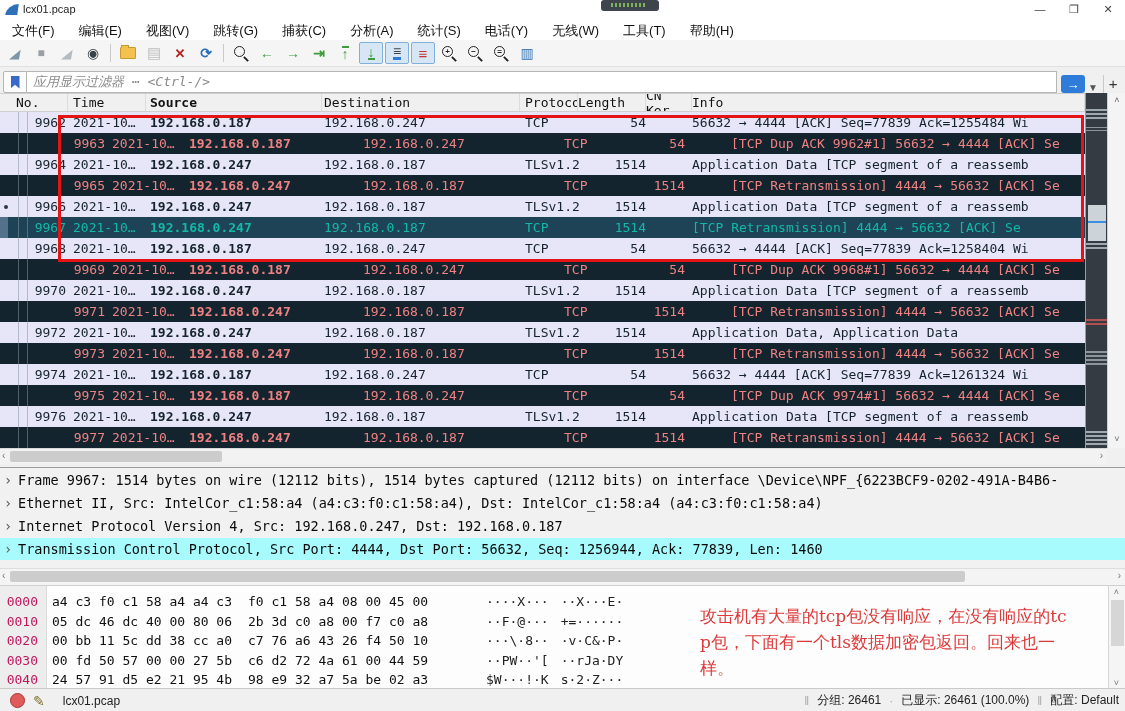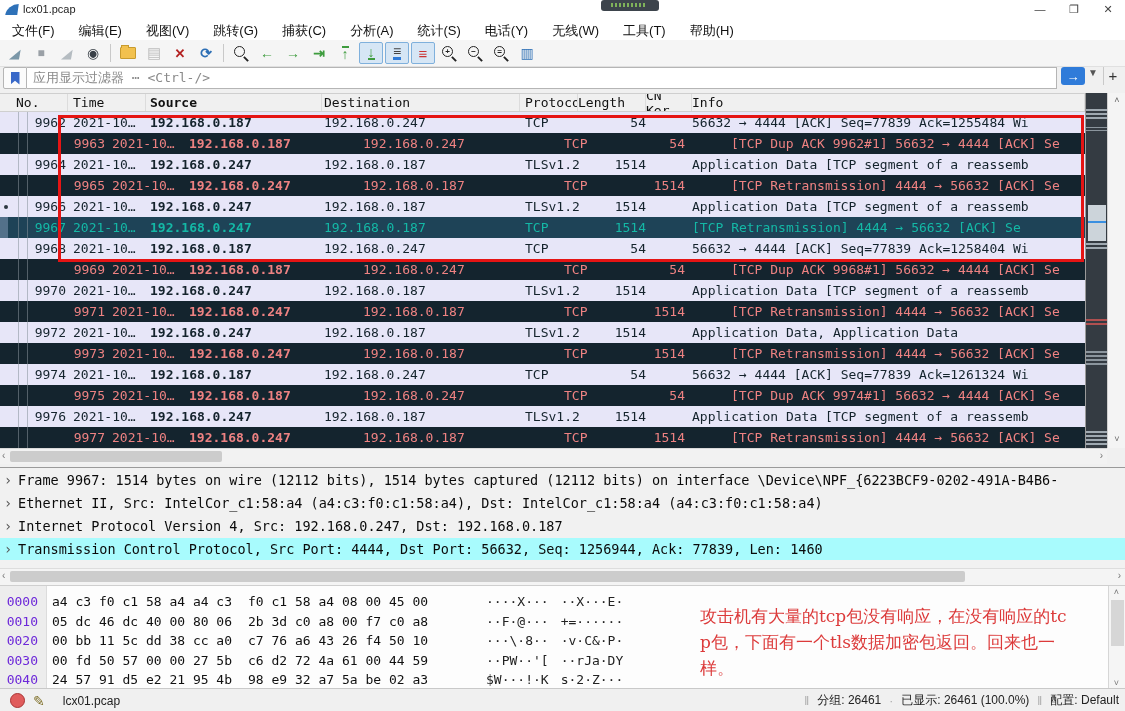--- a/index.html
+++ b/index.html
@@ -35,21 +35,21 @@
   .g-scrollic{color:#444;font-size:14px;border-bottom:3px solid #2f7bd9;line-height:11px;}
   .g-colorize{color:#cc3333;font-size:15px;}
   .g-bluecols{color:#2d6fb5;font-size:14px;}
   .g-folder{width:14px;height:10px;background:#f2c14e;border:1px solid #c89b2e;border-radius:1px;position:relative;}
   .g-folder:before{content:"";position:absolute;left:0;top:-3px;width:6px;height:2px;background:#f2c14e;border:1px solid #c89b2e;border-bottom:none;}
   .mag{position:relative;width:16px;height:16px;}
   .mag i{position:absolute;left:1px;top:1px;width:9px;height:9px;border:1.6px solid #222;border-radius:50%;
          font-style:normal;font-weight:bold;font-size:8px;line-height:9px;text-align:center;color:#222;}
   .mag b{position:absolute;right:0;bottom:1px;width:6px;height:2px;background:#222;transform:rotate(45deg);}
   
-  #filterbar{position:absolute;left:0;top:67px;width:1125px;height:26px;background:#f0f0f0;display:flex;align-items:flex-start;padding:0 3px;box-sizing:border-box;}
+  #filterbar{position:absolute;left:0;top:67px;width:1125px;height:26px;background:#f0f0f0;display:flex;align-items:flex-end;padding:0 3px;box-sizing:border-box;font-style:italic;}
   #bm-btn{width:22px;height:20px;border:1px solid #b5b5b5;background:#fbfbfb;border-radius:2px 0 0 2px;display:flex;align-items:center;justify-content:center;}
   .ribbon{width:9px;height:13px;background:#3868c8;clip-path:polygon(0 0,100% 0,100% 100%,50% 72%,0 100%);}
   #filter-input{flex:1;height:20px;border:1px solid #b5b5b5;border-left:none;background:#ffffff;display:flex;align-items:center;padding-left:6px;font-size:13px;color:#8a8a8a;font-family:"DejaVu Sans Mono",monospace;}
   #apply-btn{width:24px;height:18px;background:#2f7bd9;border-radius:3px;margin-left:4px;color:#fff;display:flex;align-items:center;justify-content:center;font-weight:bold;font-size:13px;}
   #filter-dd{width:16px;text-align:center;color:#555;font-size:10px;}
   #filter-add{width:18px;height:18px;border-left:1px solid #c9c9c9;text-align:center;font-size:15px;color:#333;line-height:18px;margin-left:2px;}
   
   #plist-hdr{position:absolute;left:0;top:93px;width:1085px;height:19px;background:#f0f0f0;border-top:1px solid #cfcfcf;border-bottom:1px solid #cfcfcf;display:flex;align-items:center;font:13px "DejaVu Sans Mono",monospace;color:#111;box-sizing:border-box;}
   .hcell{border-right:1px solid #dcdcdc;height:100%;display:flex;align-items:center;box-sizing:border-box;overflow:hidden;}
   #packet-rows{position:absolute;left:0;top:112px;width:1085px;height:336px;background:#fff;}
@@ -83,21 +83,21 @@
   
   #details{position:absolute;left:0;top:467px;width:1125px;height:101px;background:#f1f1f1;border-top:1px solid #9a9a9a;overflow:hidden;}
   .dline{height:22px;display:flex;align-items:center;font:13.5px "DejaVu Sans Mono",monospace;color:#0a0a0a;white-space:pre;padding-left:4px;margin-top:1px;}
   .dline.hl{background:#a8fbfd;}
   .dline .tw{color:#555;width:14px;display:inline-block;}
   #details-hsb{position:absolute;left:0;top:568px;width:1125px;height:16px;background:#f4f4f4;border-top:1px solid #ddd;border-bottom:1px solid #c9c9c9;}
   
   #hexpane{position:absolute;left:0;top:585px;width:1125px;height:103px;background:#fdfdfd;border-top:1px solid #cfcfcf;overflow:hidden;}
   #hex-gutter{position:absolute;left:0;top:0;width:46px;height:103px;background:#ededed;border-right:1px solid #dcdcdc;}
   .hxrow{position:relative;height:19.5px;display:flex;align-items:center;font:13px "DejaVu Sans Mono",monospace;white-space:pre;}
-  .hx-off{width:38px;text-align:right;color:#6d28d9;}
+  .hx-off{width:38px;text-align:right;color:#be185d;}
   .hx1{margin-left:14px;color:#101010;}
   .hx2{margin-left:16px;color:#101010;}
   .ax1{margin-left:58px;color:#222;}
   .ax2{margin-left:12px;color:#222;}
   #hex-note{position:absolute;left:700px;top:17px;width:408px;font-family:"DejaVu Serif",serif;font-size:17px;line-height:26px;color:#dc3a3a;z-index:5;}
   #hex-vsb{position:absolute;left:1108px;top:0;width:17px;height:103px;background:#f5f5f5;border-left:1px solid #d6d6d6;font-size:9px;color:#777;text-align:center;}
   #hex-thumb{position:absolute;left:2px;top:14px;width:13px;height:46px;background:#d6d6d6;}
   
   #statusbar{position:absolute;left:0;top:688px;width:1125px;height:23px;background:#f0f0f0;border-top:1px solid #c9c9c9;display:flex;align-items:center;font-size:12px;color:#222;}
   #expert-dot{width:13px;height:13px;border-radius:50%;background:#e05c5c;border:1px solid #a33;margin:0 8px 0 10px;}

